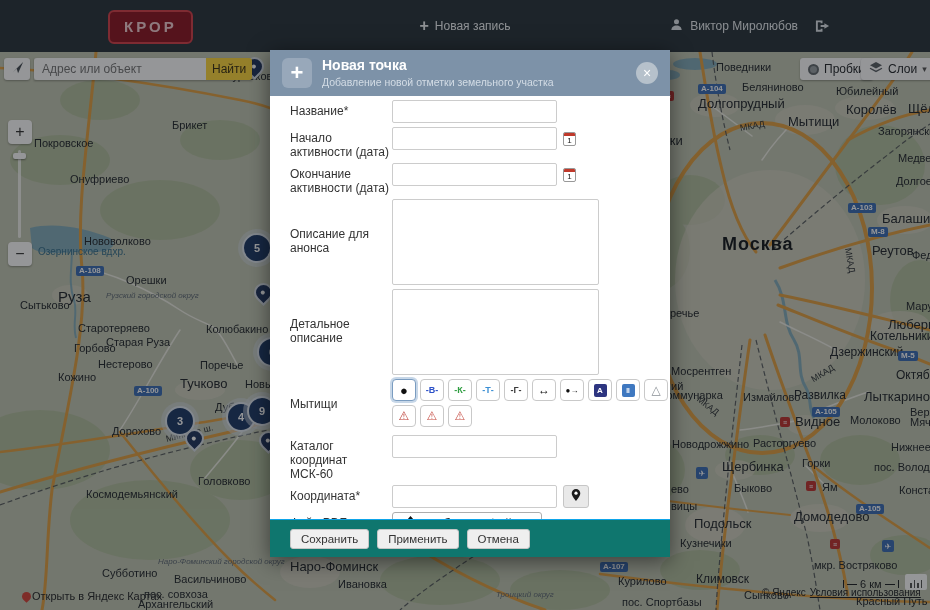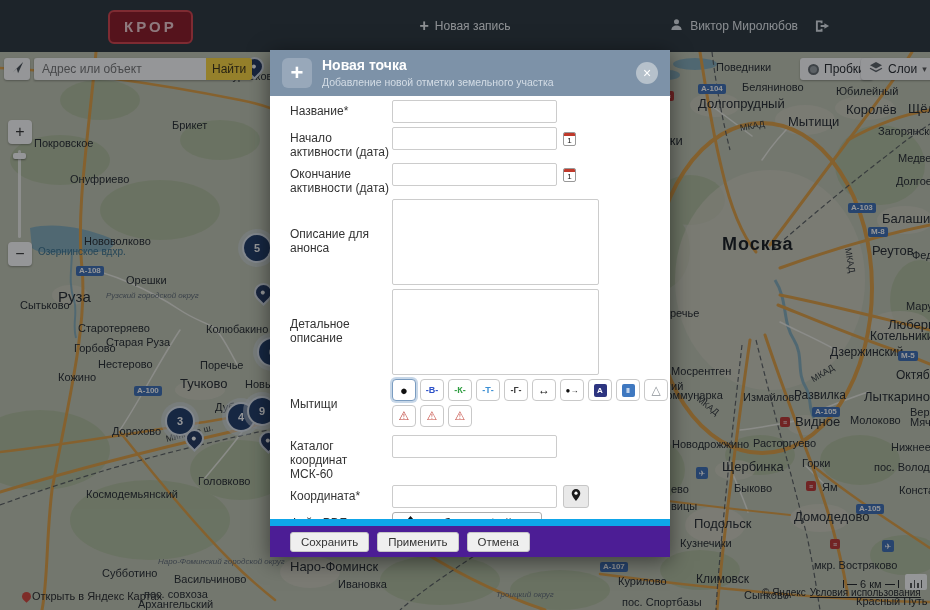--- a/index.html
+++ b/index.html
@@ -96,21 +96,21 @@
   .icon-rows .irow{display:flex;margin-bottom:4px;}
   .icon-btn{width:24px;height:22px;border:1px solid #c9c9c9;border-radius:4px;background:#fff;
       display:inline-flex;align-items:center;justify-content:center;margin-right:4px;
       font-weight:bold;font-size:9px;cursor:pointer;box-sizing:border-box;}
   .icon-btn.sel{border-color:#7a9cc0;box-shadow:0 0 0 2px #c7d7e8;}
   .icon-btn .chip{width:13px;height:13px;border-radius:2px;display:flex;align-items:center;justify-content:center;}
   .pinbtn{width:26px;height:23px;background:#e9e9e9;border:1px solid #c6c6c6;border-radius:3px;
       display:flex;align-items:center;justify-content:center;cursor:pointer;}
   .filebtn{display:inline-flex;align-items:center;gap:7px;border:1px solid #adadad;border-radius:3px;
       background:#fff;padding:3px 11px;font-weight:bold;font-size:12px;color:#111;cursor:pointer;}
-  .mfoot{position:absolute;bottom:0;left:0;right:0;height:38px;background:#4c1d95;border-top:7px solid #0ea5e9;
+  .mfoot{position:absolute;bottom:0;left:0;right:0;height:38px;background:#0f766e;border-top:1px solid #0ea5e9;
       display:flex;align-items:center;padding:0 20px;gap:8px;box-sizing:border-box;}
   .btn{background:#efefef;border:1px solid #c6c6c6;border-radius:3px;padding:3px 10px;
       font:11.5px "Liberation Sans",sans-serif;color:#333;cursor:pointer;}
 </style>
 </head>
 <body>
 
 <div class="stage">
 
   <div class="map">

